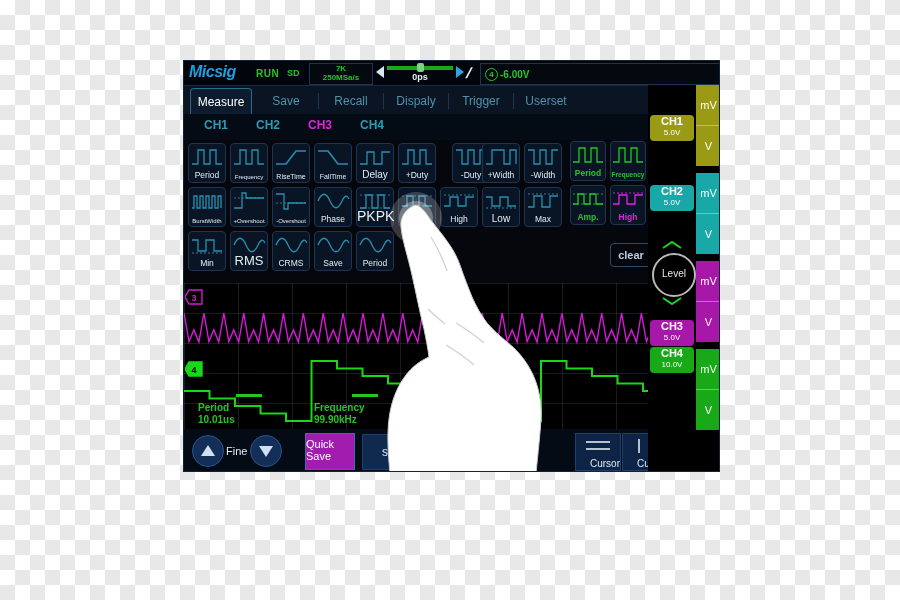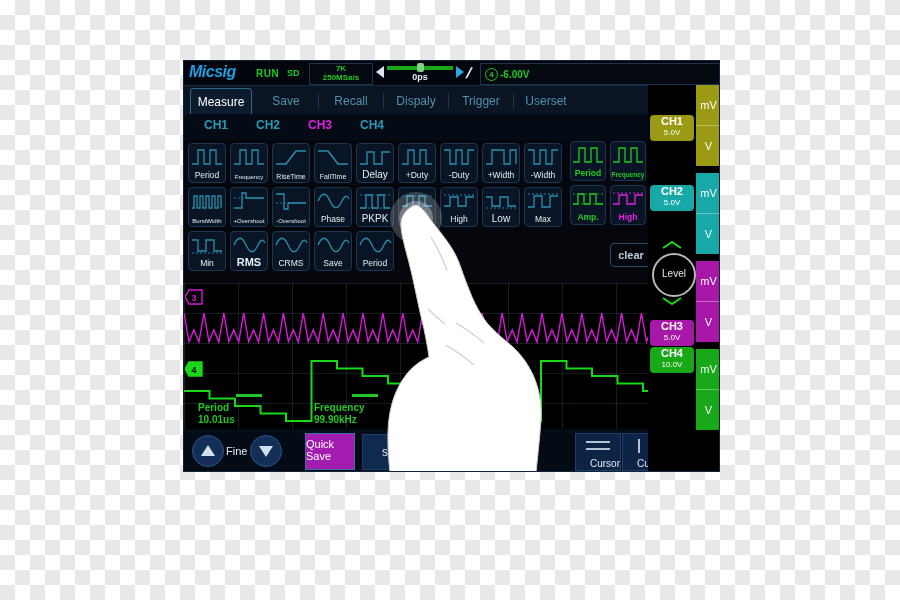--- a/index.html
+++ b/index.html
@@ -212,21 +212,21 @@
         <div class="lbl" style="font-size: 10px;">Delay</div>
       </div>
       <div class="mbtn" style="left: 212px; top: 2px;">
         <div class="glyph">
           <svg width="34" height="22" style="display:block;margin:0 auto">
             <polyline points="2,18 8,18 8,4 14,4 14,18 20,18 20,4 26,4 26,18 32,18" fill="none" stroke="#2a8fad" stroke-width="1.3"></polyline>
           </svg>
         </div>
         <div class="lbl" style="font-size: 8.5px;">+Duty</div>
       </div>
-      <div class="mbtn" style="left: 254px; top: 2px;">
+      <div class="mbtn" style="left: 266px; top: 2px;">
         <div class="glyph">
           <svg width="34" height="22" style="display:block;margin:0 auto">
             <polyline points="2,4 8,4 8,18 14,18 14,4 20,4 20,18 26,18 26,4 32,4" fill="none" stroke="#2a8fad" stroke-width="1.3"></polyline>
           </svg>
         </div>
         <div class="lbl" style="font-size: 8.5px;">-Duty</div>
       </div>
       <div class="mbtn" style="left: 296px; top: 2px;">
         <div class="glyph">
           <svg width="34" height="22" style="display:block;margin:0 auto">
@@ -278,21 +278,21 @@
         <div class="lbl" style="font-size: 8.5px;">Phase</div>
       </div>
       <div class="mbtn" style="left: 170px; top: 46px;">
         <div class="glyph">
           <svg width="34" height="22" style="display:block;margin:0 auto">
             <polyline points="2,18 8,18 8,5 14,5 14,18 20,18 20,5 26,5 26,18 32,18" fill="none" stroke="#2a8fad" stroke-width="1.3"></polyline>
             <line x1="2" y1="5" x2="32" y2="5" stroke="#2a8fad" stroke-dasharray="2 2" stroke-width="0.8"></line>
             <line x1="2" y1="18" x2="32" y2="18" stroke="#2a8fad" stroke-dasharray="2 2" stroke-width="0.8"></line>
           </svg>
         </div>
-        <div class="lbl" style="font-size: 10px;">PKPK</div>
+        <div class="lbl" style="font-size: 14px;">PKPK</div>
       </div>
       <div class="mbtn" style="left: 212px; top: 46px;">
         <div class="glyph">
           <svg width="34" height="22" style="display:block;margin:0 auto">
             <polyline points="2,16 7,16 7,6 13,6 13,16 19,16 19,6 25,6 25,16 32,16" fill="none" stroke="#2a8fad" stroke-width="1.3"></polyline>
             <line x1="2" y1="6" x2="32" y2="6" stroke="#2a8fad" stroke-dasharray="2 2" stroke-width="0.8"></line>
             <line x1="2" y1="16" x2="32" y2="16" stroke="#2a8fad" stroke-dasharray="2 2" stroke-width="0.8"></line>
           </svg>
         </div>
         <div class="lbl" style="font-size: 8.5px;">Amp.</div>
@@ -332,21 +332,21 @@
           </svg>
         </div>
         <div class="lbl" style="font-size: 8.5px;">Min</div>
       </div>
       <div class="mbtn" style="left: 44px; top: 90px;">
         <div class="glyph">
           <svg width="34" height="22" style="display:block;margin:0 auto">
             <path d="M2,11 C6,2 10,2 14,11 C18,20 22,20 26,11 C29,5 31,5 33,9" fill="none" stroke="#2a8fad" stroke-width="1.3"></path>
           </svg>
         </div>
-        <div class="lbl" style="font-size: 11px; font-weight: bold;">RMS</div>
+        <div class="lbl" style="font-size: 13px;">RMS</div>
       </div>
       <div class="mbtn" style="left: 86px; top: 90px;">
         <div class="glyph">
           <svg width="34" height="22" style="display:block;margin:0 auto">
             <path d="M2,11 C6,2 10,2 14,11 C18,20 22,20 26,11 C29,5 31,5 33,9" fill="none" stroke="#2a8fad" stroke-width="1.3"></path>
           </svg>
         </div>
         <div class="lbl" style="font-size: 8.5px;">CRMS</div>
       </div>
       <div class="mbtn" style="left: 128px; top: 90px;">

